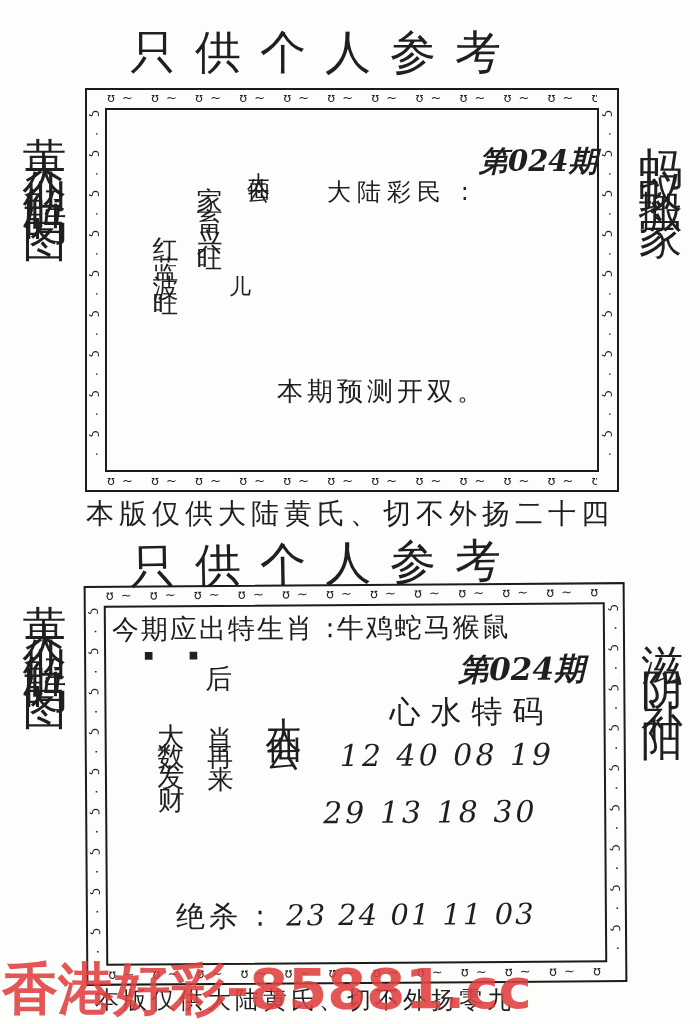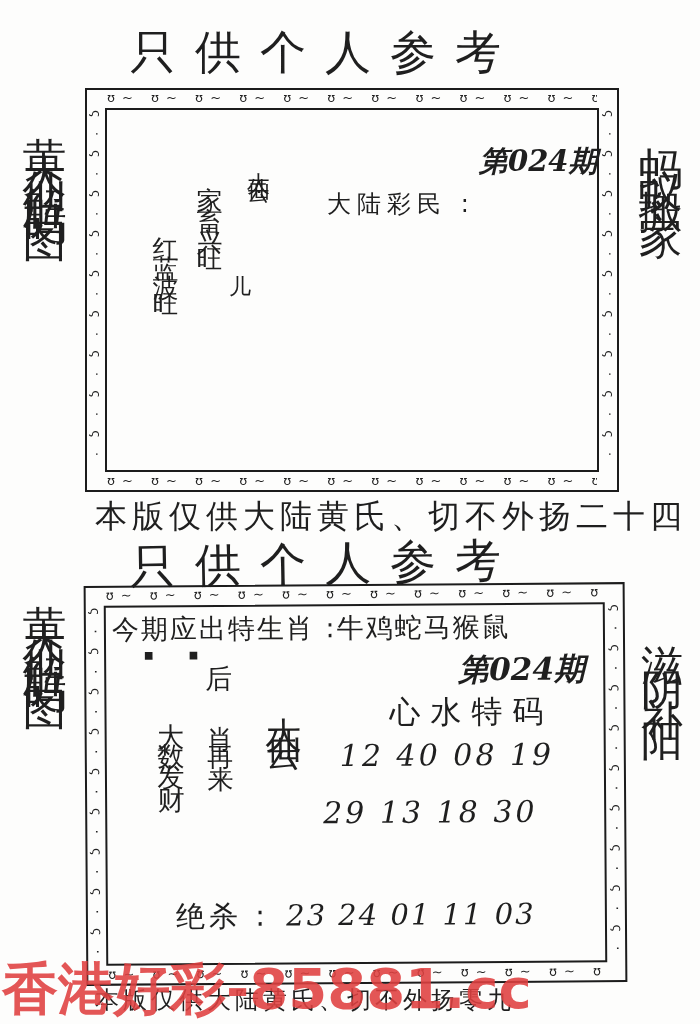--- a/index.html
+++ b/index.html
@@ -105,25 +105,26 @@
   <div class="hline issue" style="left:392px; top:52px; font-size:29px;">第024期</div>
 
   <div class="vcol" style="left:157px; top:64px; font-size:23px; letter-spacing:6px;">大仙云:</div>
 
   <div class="vcol" style="left:106px; top:75px; font-size:26px; letter-spacing:21px;">家畜兴旺</div>
 
   <div class="hline" style="left:142px; top:182px; font-size:22px;">儿</div>
 
   <div class="vcol" style="left:62px; top:126px; font-size:26px; letter-spacing:19px;">红蓝波旺</div>
 
-  <div class="hline" style="left:240px; top:86px; font-size:24px; letter-spacing:6px;margin-top:12px;">大陆彩民 :</div>
+  <div class="hline" style="left:240px; top:86px; font-size:24px; letter-spacing:6px;">大陆彩民 :</div>
 
+  <div class="hline" style="left:190px; top:284px; font-size:26px; letter-spacing:4px;">本期预测开双。</div>
 </div>
 
-<div class="abs hline" style="left:95px; top:495px; font-size:32px; letter-spacing:5px;">本版仅供大陆黄氏、切不外扬二十四</div>
+<div class="abs hline" style="left:86px; top:495px; font-size:28px; letter-spacing:5px;">本版仅供大陆黄氏、切不外扬二十四</div>
 
 <div class="abs big-title hand" style="left:130px; top:533px; transform:rotate(-1deg);">只供个人参考</div>
 
 <div class="frame" style="left:85px; top:584px; width:541px; height:400px; transform:rotate(-0.4deg);">
   <div class="deco-h deco-top">ʊ~ ʊ~ ʊ~ ʊ~ ʊ~ ʊ~ ʊ~ ʊ~ ʊ~ ʊ~ ʊ~ ʊ~ ʊ~ ʊ~ ʊ~ ʊ~ ʊ~ ʊ~ ʊ~ ʊ~ ʊ~ ʊ~ ʊ~ ʊ~ ʊ~ ʊ~ ʊ~ ʊ~ ʊ~ ʊ~ ʊ~ ʊ~ ʊ~ ʊ~ ʊ~ ʊ~ </div>
   <div class="deco-h deco-bottom">ʊ~ ʊ~ ʊ~ ʊ~ ʊ~ ʊ~ ʊ~ ʊ~ ʊ~ ʊ~ ʊ~ ʊ~ ʊ~ ʊ~ ʊ~ ʊ~ ʊ~ ʊ~ ʊ~ ʊ~ ʊ~ ʊ~ ʊ~ ʊ~ ʊ~ ʊ~ ʊ~ ʊ~ ʊ~ ʊ~ ʊ~ ʊ~ ʊ~ ʊ~ ʊ~ ʊ~ </div>
   <div class="deco-v deco-left">ς · ς · ς · ς · ς · ς · ς · ς · ς · ς · ς · ς · ς · ς · ς · ς · ς · ς · ς · ς · ς · ς · ς · ς · </div>
   <div class="deco-v deco-right">ς · ς · ς · ς · ς · ς · ς · ς · ς · ς · ς · ς · ς · ς · ς · ς · ς · ς · ς · ς · ς · ς · ς · ς · </div>
   <div class="frame-inner"></div>
 

